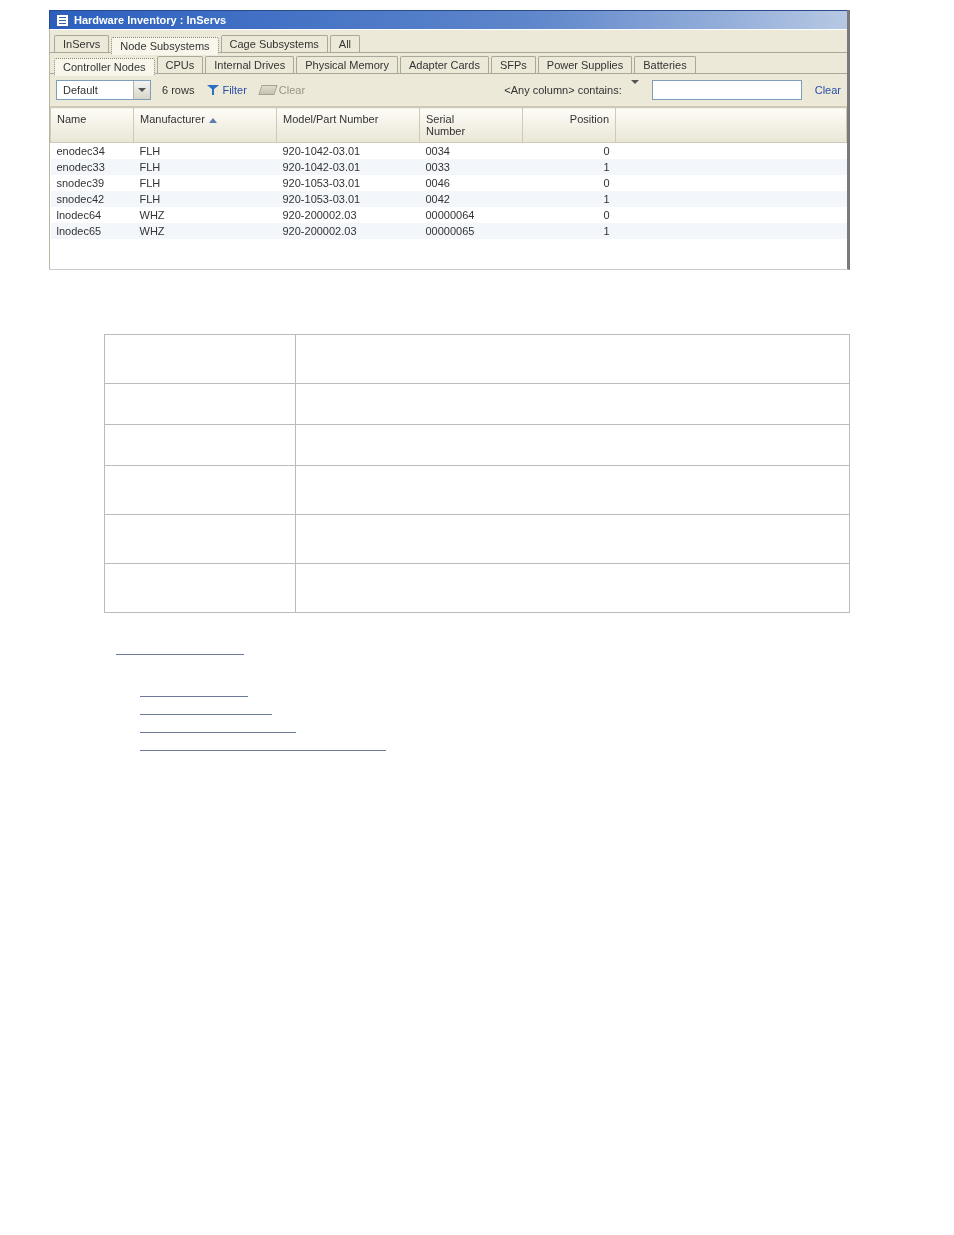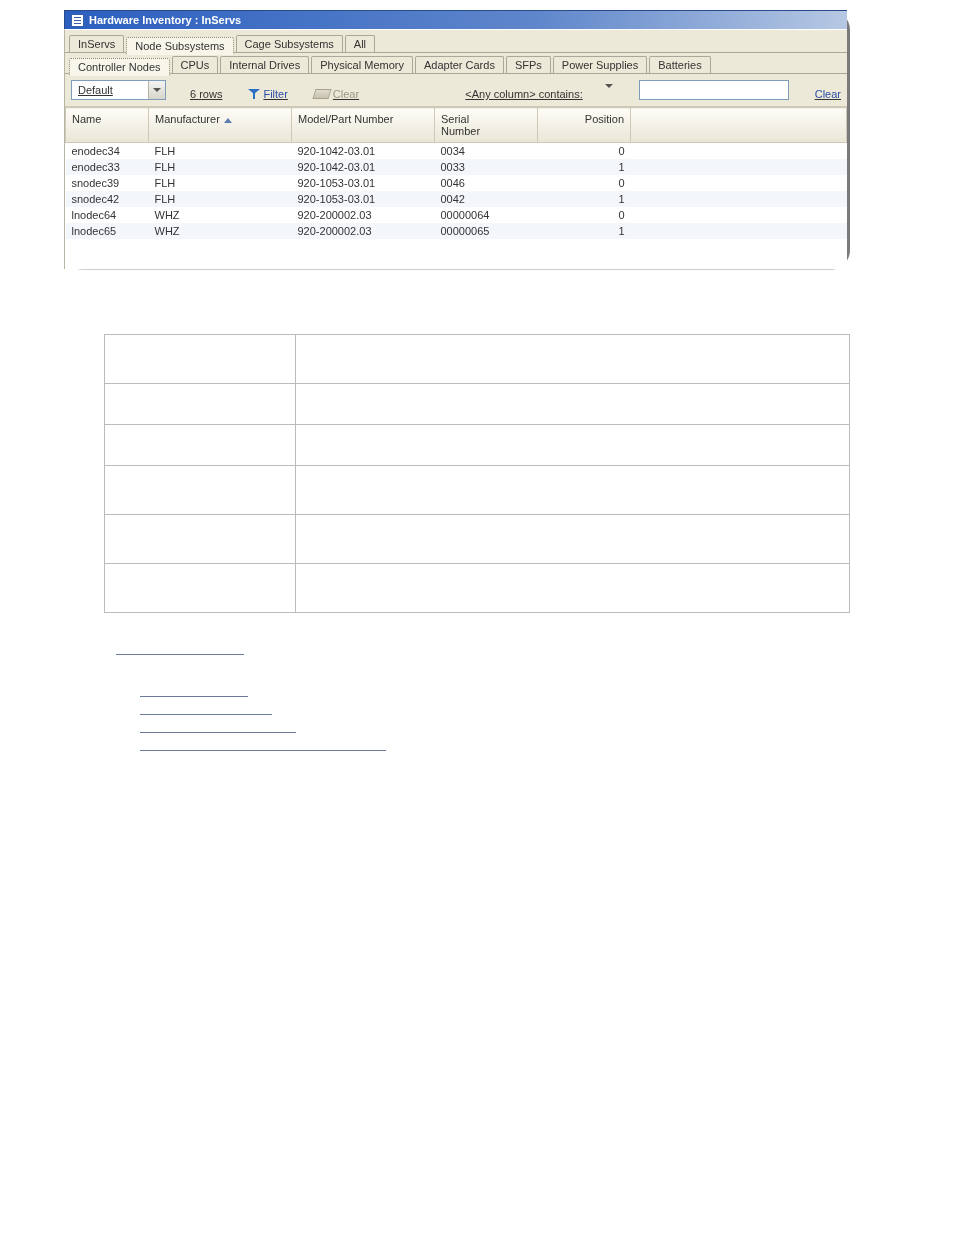--- a/index.html
+++ b/index.html
@@ -1,19 +1,19 @@
 <!DOCTYPE html>
 <html><head>
 <meta charset="utf-8">
 <style>
   body { margin: 0; font-family: Tahoma, "Segoe UI", Arial, sans-serif; font-size: 11px; color: #333; background: #fff; width: 954px; }
   .page { padding: 0 0 0 0; }
 
   
-  .shot-wrap { margin: 10px 104px 0 64px; border-right: 3px solid #7a7a7a; border-bottom: 1px solid #ccc; border-radius: 20px; }
+  .shot-wrap { margin: 10px 104px 0 49px; border-right: 3px solid #7a7a7a; border-bottom: 1px solid #ccc; }
   .win-titlebar {
     display: flex; align-items: center; height: 18px; padding: 0 6px;
     background: linear-gradient(to right, #2b5fbf 0%, #5e86cb 60%, #b6c8e3 100%);
     color: #fff; font-weight: bold; font-size: 11px;
     border-top: 1px solid #2a4a8a; border-left: 1px solid #2a4a8a;
   }
   .win-icon {
     width: 13px; height: 13px; margin-right: 5px; background: #fff;
     border: 1px solid #3a5fa8; box-sizing: border-box;
     display: inline-flex; flex-direction: column; justify-content: space-around; padding: 1px 2px;
@@ -24,23 +24,22 @@
   .tabrow { display: flex; align-items: flex-end; padding: 4px 4px 0 4px; border-bottom: 1px solid #aca899; }
   .tabrow.sub { padding-top: 2px; border-bottom: 1px solid #aca899; }
   .tab {
     padding: 2px 8px; border: 1px solid #aca899; border-bottom: none;
     background: #ece9d8; margin-right: 2px; border-radius: 2px 2px 0 0;
     color: #333; cursor: default;
   }
   .tab.active { background: #f8f6eb; position: relative; top: 3px; border: 1px dotted #8a8572; border-bottom: 1px solid #f8f6eb; }
 
   .toolbar {
-    display: flex; align-items: flex-end; padding: 6px 6px; gap: 18px;
+    display: flex; align-items: center; padding: 6px 6px; gap: 5px;
     border-bottom: 1px solid #cfcab7;
-    text-decoration: underline;
   }
   .combo {
     display: flex; align-items: center; border: 1px solid #7f9db9; background: #fff; height: 18px;
   }
   .combo .combo-text { padding: 0 6px; min-width: 64px; color: #333; }
   .combo .combo-btn {
     width: 16px; height: 100%; background: linear-gradient(#f3f3f3,#d8d6ca);
     border-left: 1px solid #b7b39f; display: flex; align-items: center; justify-content: center;
   }
   .tri-down { width: 0; height: 0; border-left: 4px solid transparent; border-right: 4px solid transparent; border-top: 4px solid #555; }

